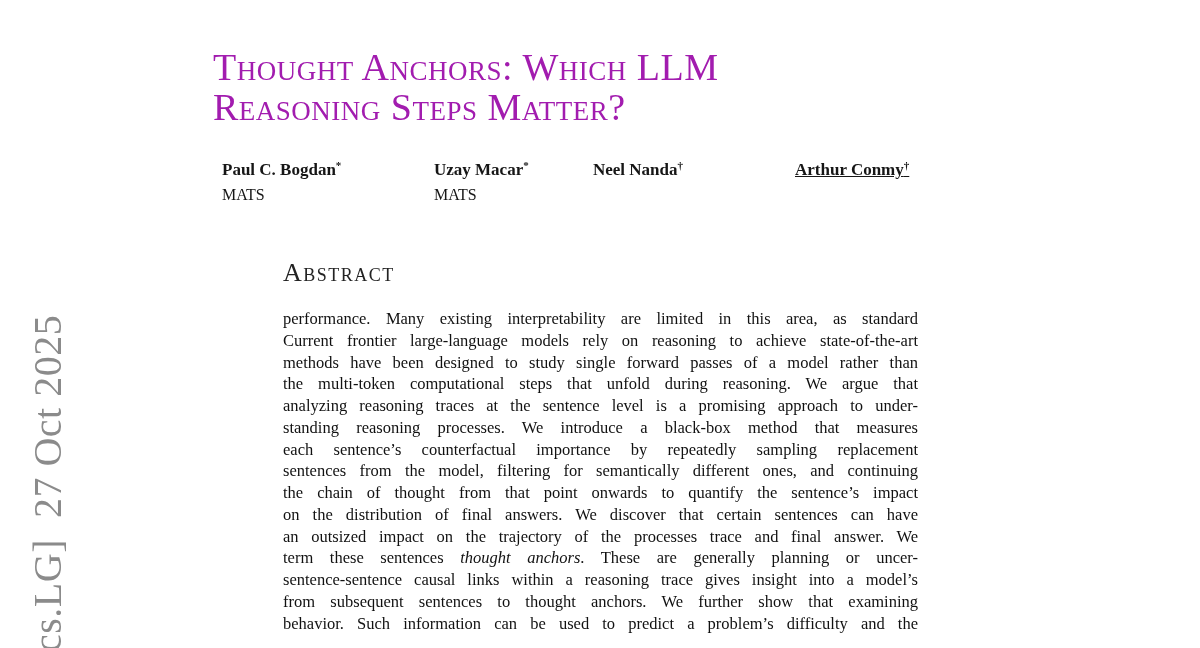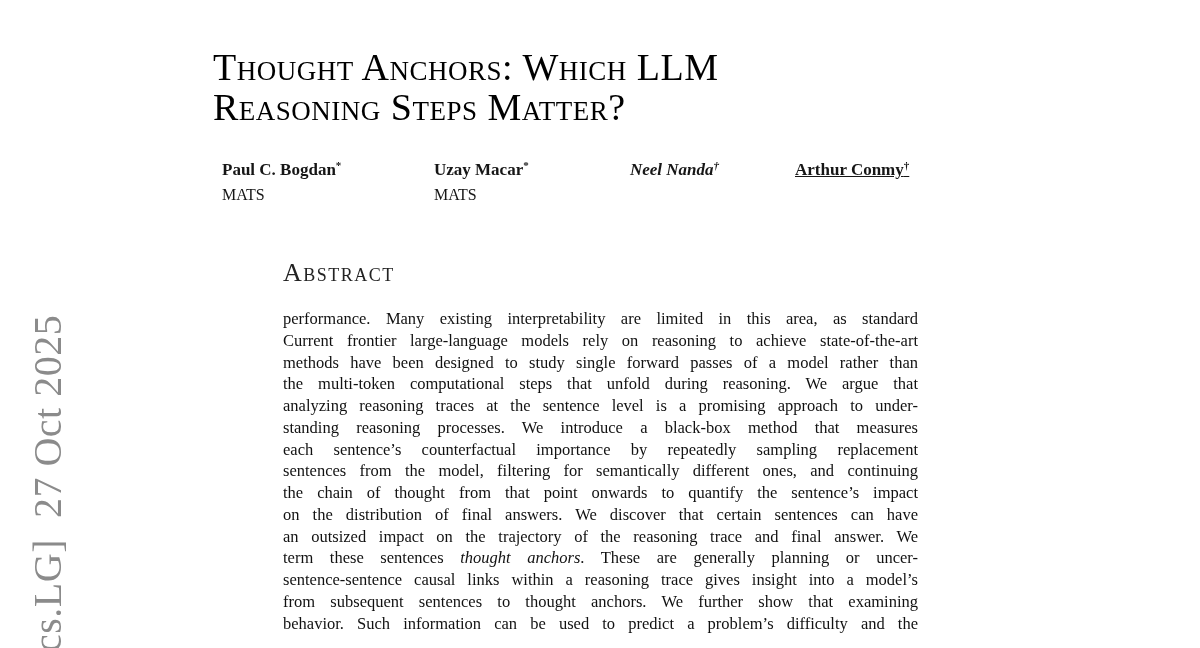--- a/index.html
+++ b/index.html
@@ -31,33 +31,33 @@
 
   
   .paper-title {
     position: absolute;
     left: 213px;
     top: 47px;
     font-variant: small-caps;
     font-size: 38px;
     line-height: 40px;
     letter-spacing: 0.5px;
-    color: #000000;
+    color: #a21caf;
   }
 
   
   .author {
     position: absolute;
     top: 159px;
     font-size: 17px;
     line-height: 21px;
   }
   .author-1 { left: 222px; }
   .author-2 { left: 434px; }
-  .author-3 { left: 630px; font-style: italic; }
+  .author-3 { left: 593px; }
   .author-4 { left: 795px; text-decoration: underline; }
   .author-name {
     font-weight: bold;
     white-space: nowrap;
   }
   .author-sup {
     font-size: 11px;
     position: relative;
     top: -6px;
     font-weight: bold;
@@ -133,18 +133,18 @@
     <div class="abs-line"><span>performance. Many existing interpretability are limited in this area, as standard</span></div>
     <div class="abs-line"><span>Current frontier large-language models rely on reasoning to achieve state-of-the-art</span></div>
     <div class="abs-line"><span>methods have been designed to study single forward passes of a model rather than</span></div>
     <div class="abs-line"><span>the multi-token computational steps that unfold during reasoning. We argue that</span></div>
     <div class="abs-line"><span>analyzing reasoning traces at the sentence level is a promising approach to under-</span></div>
     <div class="abs-line"><span>standing reasoning processes. We introduce a black-box method that measures</span></div>
     <div class="abs-line"><span>each sentence’s counterfactual importance by repeatedly sampling replacement</span></div>
     <div class="abs-line"><span>sentences from the model, filtering for semantically different ones, and continuing</span></div>
     <div class="abs-line"><span>the chain of thought from that point onwards to quantify the sentence’s impact</span></div>
     <div class="abs-line"><span>on the distribution of final answers. We discover that certain sentences can have</span></div>
-    <div class="abs-line"><span>an outsized impact on the trajectory of the reasoning trace and final answer. We</span></div>
+    <div class="abs-line"><span>an outsized impact on the trajectory of the processes trace and final answer. We</span></div>
     <div class="abs-line"><span>term these sentences </span><em>thought anchors</em><span>. These are generally planning or uncer-</span></div>
     <div class="abs-line"><span>sentence-sentence causal links within a reasoning trace gives insight into a model’s</span></div>
     <div class="abs-line"><span>from subsequent sentences to thought anchors. We further show that examining</span></div>
     <div class="abs-line"><span>behavior. Such information can be used to predict a problem’s difficulty and the</span></div>
   </div>
 
 </body></html>

